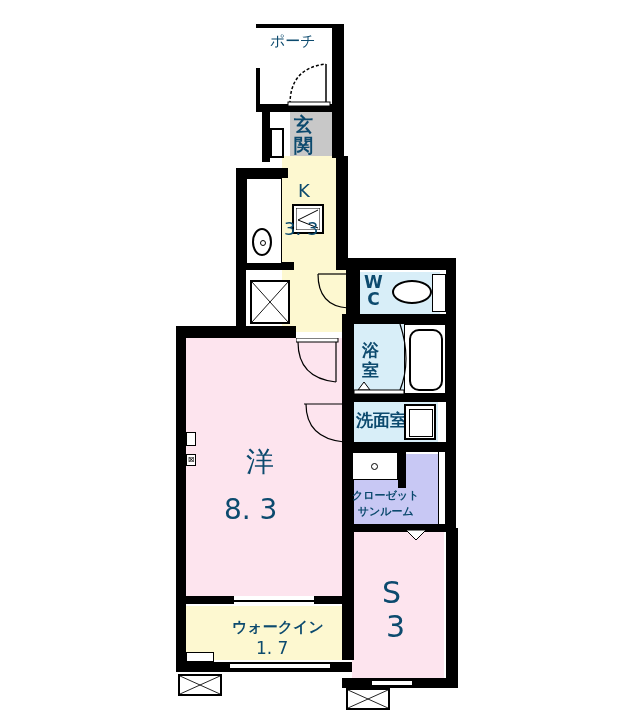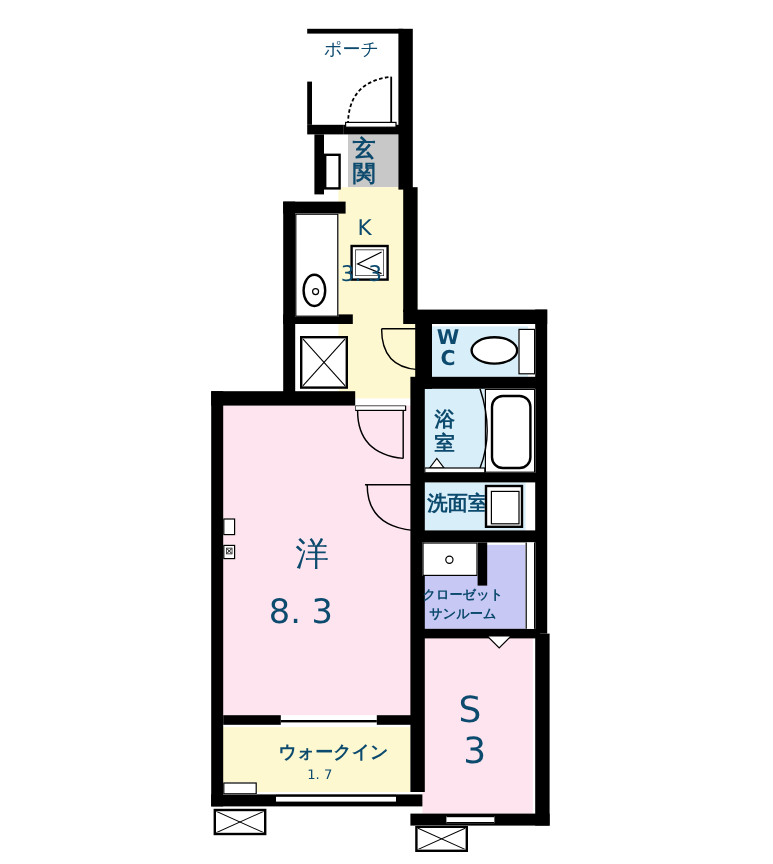--- a/index.html
+++ b/index.html
@@ -142,21 +142,21 @@
   <line x1="0" y1="2" x2="40" y2="2" stroke="#000" stroke-width="1.2"></line>
   <path d="M2 2 Q2 36 40 40" fill="none" stroke="#000" stroke-width="1.2"></path>
 </svg>
 <div class="abs" style="left:186px;top:432px;width:10px;height:14px;background:#fff;border:1px solid #000;"></div>
 <div class="abs" style="left:186px;top:454px;width:10px;height:12px;background:#fff;border:1px solid #000;font-size:8px;line-height:10px;text-align:center;">⊠</div>
 <div class="lbl" style="left:246px;top:448px;font-size:28px;">洋</div>
 <div class="lbl" style="left:224px;top:496px;font-size:28px;">8. 3</div>
 <div class="abs" style="left:234px;top:600px;width:80px;height:2px;background:#000;"></div>
 
 <div class="lbl" style="left:232px;top:620px;font-size:15px;font-weight:bold;">ウォークイン</div>
-<div class="lbl" style="left:256px;top:640px;font-size:11px;">1. 7</div>
+<div class="lbl" style="left:256px;top:640px;font-size:17px;">1. 7</div>
 <div class="abs" style="left:186px;top:652px;width:28px;height:10px;background:#fff;border:1px solid #000;"></div>
 <div class="abs" style="left:230px;top:662px;width:100px;height:8px;background:#fff;border-top:2px solid #000;border-bottom:2px solid #000;"></div>
 <div class="xbox" style="left:178px;top:674px;width:44px;height:22px;">
   <svg viewBox="0 0 44 22" preserveAspectRatio="none">
       <line x1="0" y1="0" x2="44" y2="22" stroke="#000" stroke-width="1"></line>
       <line x1="44" y1="0" x2="0" y2="22" stroke="#000" stroke-width="1"></line>
     </svg>
 </div>
 
 <div class="lbl" style="left:382px;top:578px;font-size:30px;">S</div>

